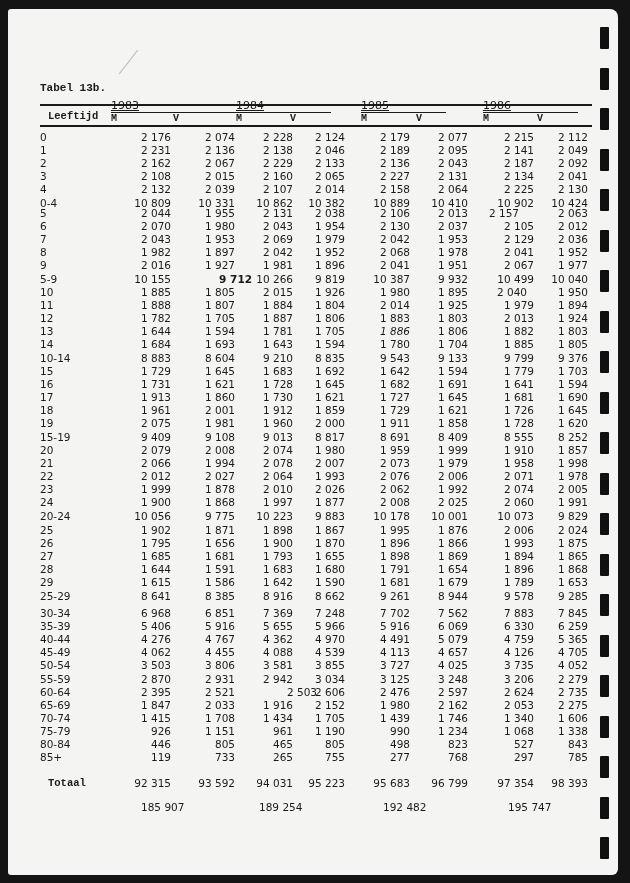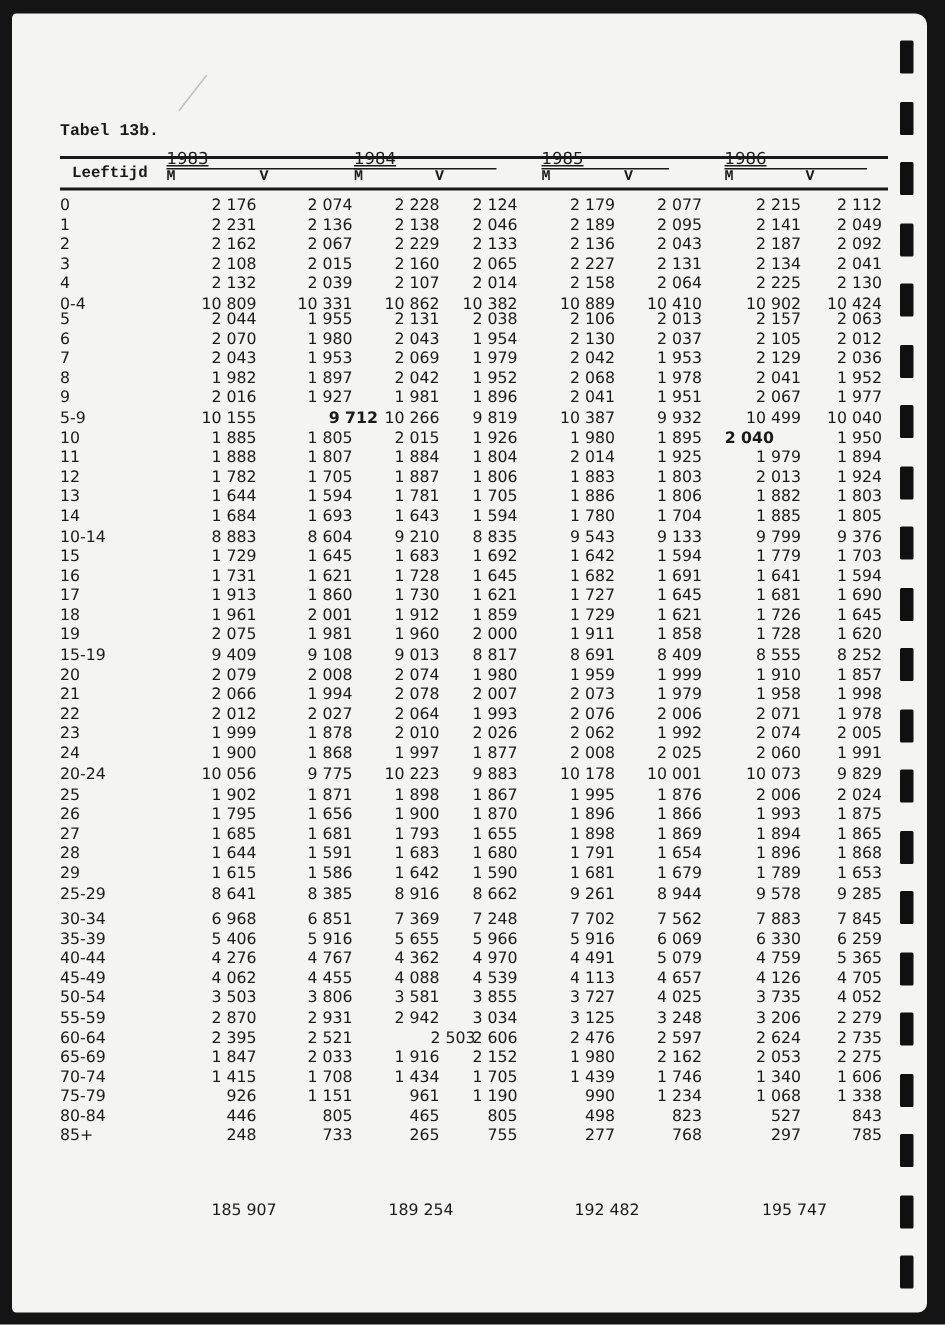--- a/index.html
+++ b/index.html
@@ -218,21 +218,21 @@
         <span class="v" style="left: 520px;">10 424</span>
       </div>
       <div class="row" style="top: 198px;">
         <span class="age">5</span>
         <span class="v" style="left: 103px;">2 044</span>
         <span class="v" style="left: 167px;">1 955</span>
         <span class="v" style="left: 225px;">2 131</span>
         <span class="v" style="left: 277px;">2 038</span>
         <span class="v" style="left: 342px;">2 106</span>
         <span class="v" style="left: 400px;">2 013</span>
-        <span class="v" style="left: 466px;">2 157</span>
+        <span class="v" style="left: 466px; text-align: center;">2 157</span>
         <span class="v" style="left: 520px;">2 063</span>
       </div>
       <div class="row" style="top: 211.1px;">
         <span class="age">6</span>
         <span class="v" style="left: 103px;">2 070</span>
         <span class="v" style="left: 167px;">1 980</span>
         <span class="v" style="left: 225px;">2 043</span>
         <span class="v" style="left: 277px;">1 954</span>
         <span class="v" style="left: 342px;">2 130</span>
         <span class="v" style="left: 400px;">2 037</span>
@@ -284,21 +284,21 @@
         <span class="v" style="left: 520px;">10 040</span>
       </div>
       <div class="row" style="top: 277px;">
         <span class="age">10</span>
         <span class="v" style="left: 103px;">1 885</span>
         <span class="v" style="left: 167px;">1 805</span>
         <span class="v" style="left: 225px;">2 015</span>
         <span class="v" style="left: 277px;">1 926</span>
         <span class="v" style="left: 342px;">1 980</span>
         <span class="v" style="left: 400px;">1 895</span>
-        <span class="v" style="left: 448px; font-weight: bold;">2 040</span>
+        <span class="v" style="left: 459px;">2 040</span>
         <span class="v" style="left: 520px;">1 950</span>
       </div>
       <div class="row" style="top: 290.1px;">
         <span class="age">11</span>
         <span class="v" style="left: 103px;">1 888</span>
         <span class="v" style="left: 167px;">1 807</span>
         <span class="v" style="left: 225px;">1 884</span>
         <span class="v" style="left: 277px;">1 804</span>
         <span class="v" style="left: 342px;">2 014</span>
         <span class="v" style="left: 400px;">1 925</span>
@@ -315,21 +315,21 @@
         <span class="v" style="left: 400px;">1 803</span>
         <span class="v" style="left: 466px;">2 013</span>
         <span class="v" style="left: 520px;">1 924</span>
       </div>
       <div class="row" style="top: 316.3px;">
         <span class="age">13</span>
         <span class="v" style="left: 103px;">1 644</span>
         <span class="v" style="left: 167px;">1 594</span>
         <span class="v" style="left: 225px;">1 781</span>
         <span class="v" style="left: 277px;">1 705</span>
-        <span class="v" style="left: 342px;">1 886</span>
+        <span class="v" style="left: 342px; font-style: italic;">1 886</span>
         <span class="v" style="left: 400px;">1 806</span>
         <span class="v" style="left: 466px;">1 882</span>
         <span class="v" style="left: 520px;">1 803</span>
       </div>
       <div class="row" style="top: 329.4px;">
         <span class="age">14</span>
         <span class="v" style="left: 103px;">1 684</span>
         <span class="v" style="left: 167px;">1 693</span>
         <span class="v" style="left: 225px;">1 643</span>
         <span class="v" style="left: 277px;">1 594</span>
@@ -663,31 +663,42 @@
         <span class="v" style="left: 167px;">805</span>
         <span class="v" style="left: 225px;">465</span>
         <span class="v" style="left: 277px;">805</span>
         <span class="v" style="left: 342px;">498</span>
         <span class="v" style="left: 400px;">823</span>
         <span class="v" style="left: 466px;">527</span>
         <span class="v" style="left: 520px;">843</span>
       </div>
       <div class="row" style="top: 742.1px;">
         <span class="age">85+</span>
-        <span class="v" style="left: 103px;">248</span>
+        <span class="v" style="left: 103px;">119</span>
         <span class="v" style="left: 167px;">733</span>
         <span class="v" style="left: 225px;">265</span>
         <span class="v" style="left: 277px;">755</span>
         <span class="v" style="left: 342px;">277</span>
         <span class="v" style="left: 400px;">768</span>
         <span class="v" style="left: 466px;">297</span>
         <span class="v" style="left: 520px;">785</span>
       </div>
     </div>
 
+  <div class="totals">
+    <span class="lbl">Totaal</span>
+    <span class="v" style="left:103px">92 315</span>
+    <span class="v" style="left:167px">93 592</span>
+    <span class="v" style="left:225px">94 031</span>
+    <span class="v" style="left:277px">95 223</span>
+    <span class="v" style="left:342px">95 683</span>
+    <span class="v" style="left:400px">96 799</span>
+    <span class="v" style="left:466px">97 354</span>
+    <span class="v" style="left:520px">98 393</span>
+  </div>
 
   <span class="grand" style="left:133px">185 907</span>
   <span class="grand" style="left:251px">189 254</span>
   <span class="grand" style="left:375px">192 482</span>
   <span class="grand" style="left:500px">195 747</span>
 
 
   <div class="holes" id="holes">
       <div class="hole" style="top: 18px;"></div>
       <div class="hole" style="top: 58.5px;"></div>

